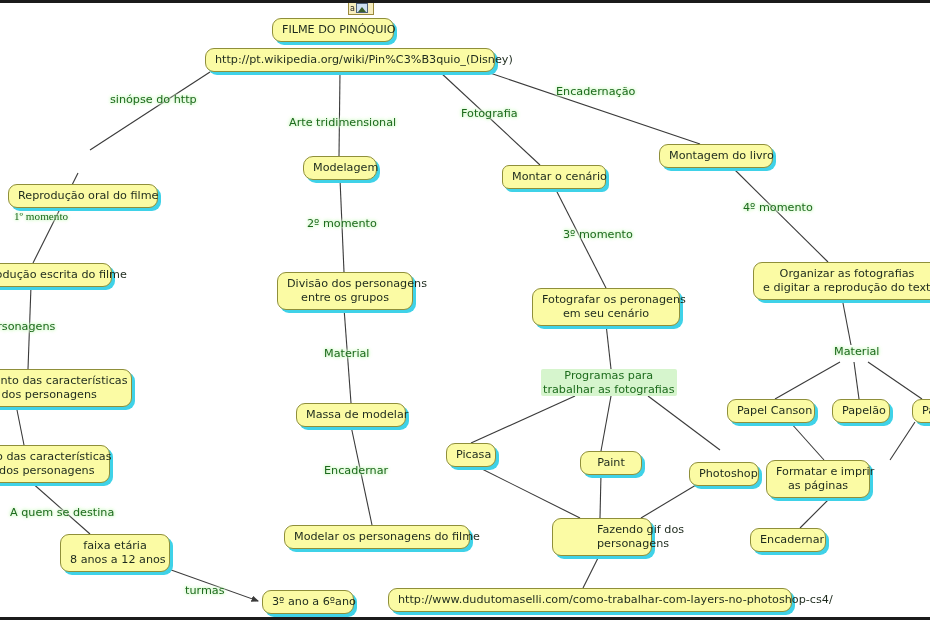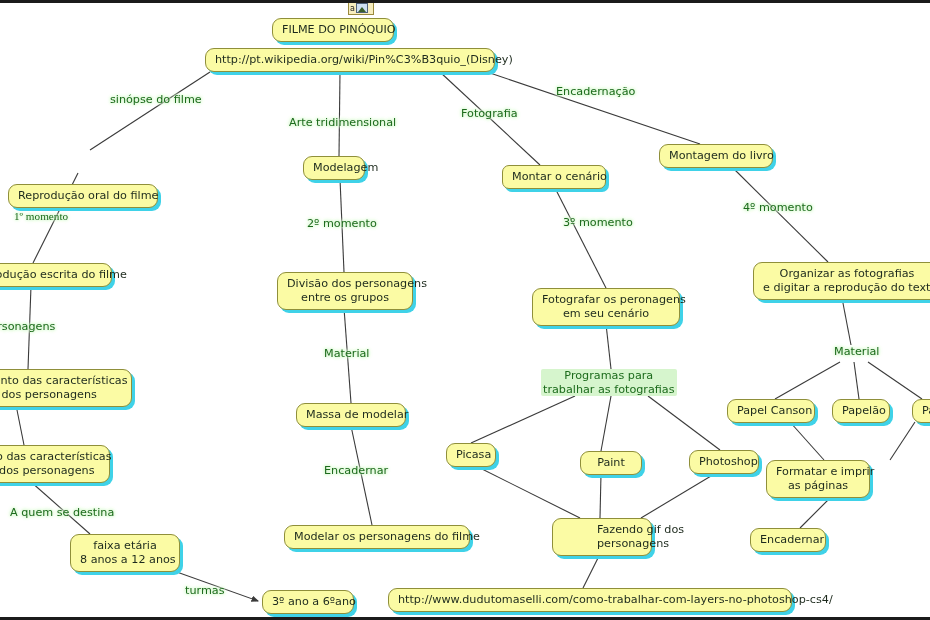--- a/index.html
+++ b/index.html
@@ -160,59 +160,59 @@
 
   <div id="node-layer">
       <div class="node" style="left: 272px; top: 18px; width: 122px; min-height: 23px;">FILME DO PINÓQUIO</div>
       <div class="node" style="left: 205px; top: 48px; width: 290px; min-height: 23px;">http://pt.wikipedia.org/wiki/Pin%C3%B3quio_(Disney)</div>
       <div class="node" style="left: 8px; top: 150px; width: 150px; min-height: 23px; margin-top: 34px;">Reprodução oral do filme</div>
       <div class="node" style="left: -40px; top: 263px; width: 152px; min-height: 23px;">Reprodução escrita do filme</div>
       <div class="node two-line" style="left: -72px; top: 369px; width: 204px; min-height: 36px;">Levantamento das características
 físicas dos personagens</div>
       <div class="node two-line" style="left: -88px; top: 445px; width: 198px; min-height: 36px;">Levantamento das características
 psicológicas dos personagens</div>
-      <div class="node two-line" style="left: 60px; top: 534px; width: 110px; min-height: 36px; margin-left: 10px;">faixa etária
+      <div class="node two-line" style="left: 60px; top: 534px; width: 110px; min-height: 36px;">faixa etária
 8 anos a 12 anos</div>
       <div class="node" style="left: 262px; top: 590px; width: 92px; min-height: 23px;">3º ano a 6ºano</div>
-      <div class="node" style="left: 303px; top: 156px; width: 62px; min-height: 23px;">Modelagem</div>
+      <div class="node" style="left: 303px; top: 156px; width: 74px; min-height: 23px; border-radius: 10px;">Modelagem</div>
       <div class="node two-line" style="left: 277px; top: 272px; width: 136px; min-height: 36px;">Divisão dos personagens
 entre os grupos</div>
       <div class="node" style="left: 296px; top: 403px; width: 110px; min-height: 23px;">Massa de modelar</div>
       <div class="node" style="left: 284px; top: 525px; width: 186px; min-height: 23px;">Modelar os personagens do filme</div>
       <div class="node" style="left: 502px; top: 165px; width: 104px; min-height: 23px; border-radius: 7px;">Montar o cenário</div>
       <div class="node two-line" style="left: 532px; top: 288px; width: 148px; min-height: 36px;">Fotografar os peronagens
 em seu cenário</div>
       <div class="node" style="left: 446px; top: 443px; width: 50px; min-height: 23px;">Picasa</div>
       <div class="node" style="left: 580px; top: 451px; width: 62px; min-height: 23px;">Paint</div>
-      <div class="node" style="left: 689px; top: 450px; width: 70px; min-height: 23px;">Photoshop</div>
+      <div class="node" style="left: 689px; top: 462px; width: 70px; min-height: 23px;">Photoshop</div>
       <div class="node two-line" style="left: 552px; top: 518px; width: 100px; min-height: 36px; padding-left: 44px;">Fazendo gif dos
 personagens</div>
       <div class="node" style="left: 388px; top: 588px; width: 404px; min-height: 23px;">http://www.dudutomaselli.com/como-trabalhar-com-layers-no-photoshop-cs4/</div>
       <div class="node" style="left: 659px; top: 144px; width: 114px; min-height: 23px;">Montagem do livro</div>
       <div class="node two-line" style="left: 753px; top: 262px; width: 188px; min-height: 36px;">Organizar as fotografias
 e digitar a reprodução do texto</div>
       <div class="node" style="left: 727px; top: 399px; width: 88px; min-height: 23px;">Papel Canson</div>
       <div class="node" style="left: 832px; top: 399px; width: 58px; min-height: 23px;">Papelão</div>
       <div class="node" style="left: 912px; top: 399px; width: 50px; min-height: 23px;">Papel</div>
       <div class="node two-line" style="left: 766px; top: 460px; width: 104px; min-height: 36px;">Formatar e imprir
 as páginas</div>
       <div class="node" style="left: 750px; top: 528px; width: 76px; min-height: 23px;">Encadernar</div>
     </div>
   <div id="label-layer">
-      <div class="label plain" style="left: 108px; top: 93px;">sinópse do filme</div>
+      <div class="label plain" style="left: 108px; top: 93px;">sinópse do http</div>
       <div class="label plain" style="left: 12px; top: 210px; font-family: Liberation Serif, serif;">1º momento</div>
       <div class="label plain" style="left: -18px; top: 320px;">Personagens</div>
       <div class="label plain" style="left: 8px; top: 506px;">A quem se destina</div>
       <div class="label plain" style="left: 183px; top: 584px;">turmas</div>
       <div class="label plain" style="left: 287px; top: 116px;">Arte tridimensional</div>
       <div class="label plain" style="left: 305px; top: 217px;">2º momento</div>
       <div class="label plain" style="left: 322px; top: 347px;">Material</div>
       <div class="label plain" style="left: 322px; top: 464px;">Encadernar</div>
       <div class="label plain" style="left: 459px; top: 107px;">Fotografia</div>
-      <div class="label plain" style="left: 561px; top: 216px;">3º momento</div>
+      <div class="label plain" style="left: 561px; top: 228px;">3º momento</div>
       <div class="label " style="left: 541px; top: 369px;">Programas para
 trabalhar as fotografias</div>
       <div class="label plain" style="left: 554px; top: 85px;">Encadernação</div>
       <div class="label plain" style="left: 741px; top: 201px;">4º momento</div>
       <div class="label plain" style="left: 832px; top: 345px;">Material</div>
     </div>
 
   <div class="border-frame"></div>
 </div>
 

